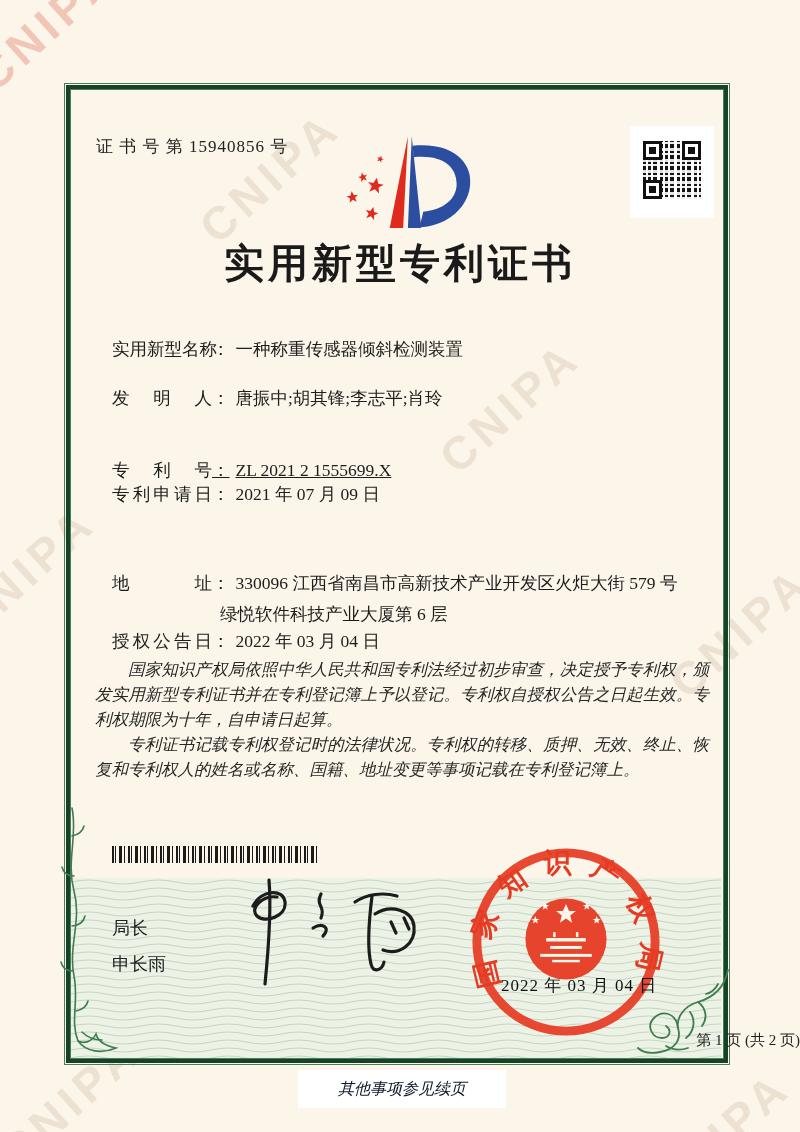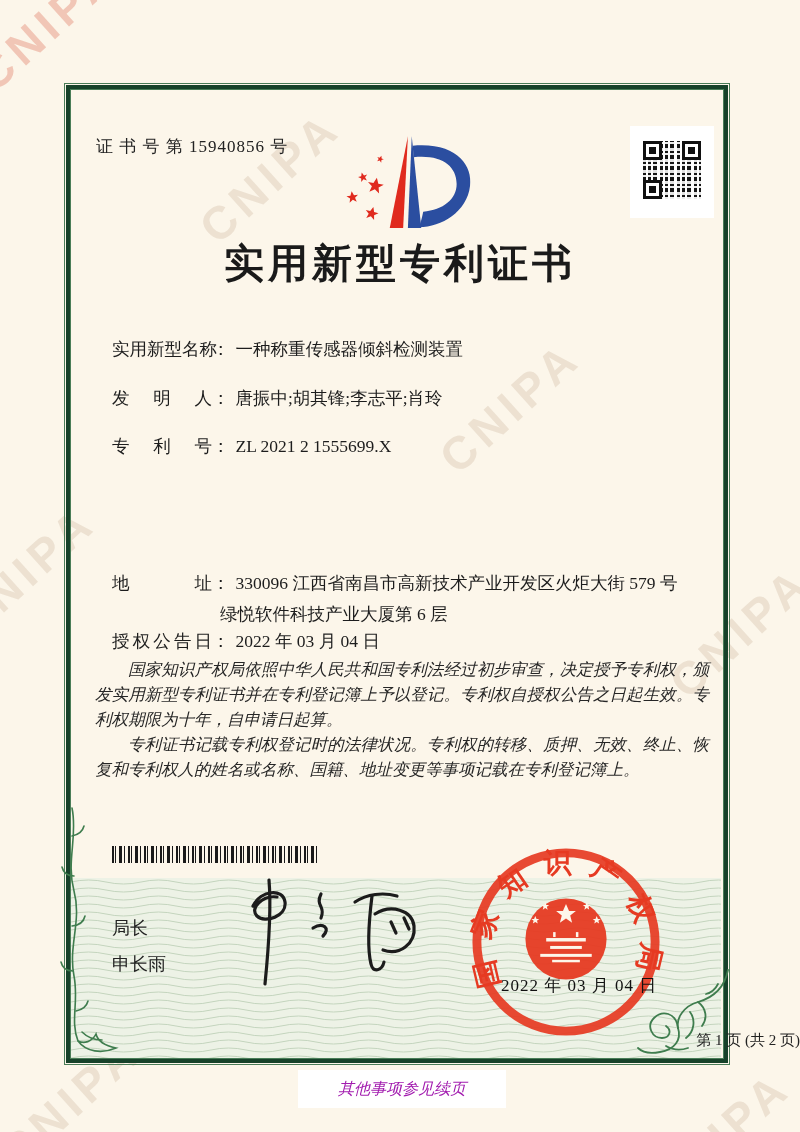--- a/index.html
+++ b/index.html
@@ -49,21 +49,21 @@
   .signername{position:absolute;left:112px;top:952px;font-size:18px;
         font-family:"Liberation Sans","DejaVu Sans",sans-serif;color:#222;}
   .sig{position:absolute;left:225px;top:872px;}
   
   .seal{position:absolute;left:467px;top:843px;}
   .sealdate{position:absolute;left:501px;top:974px;font-size:17px;color:#111;
             letter-spacing:1px;white-space:nowrap;}
   
   .pagefoot{position:absolute;left:0;right:0;top:1031px;text-align:right;font-size:15px;color:#222;}
   .notepatch{position:absolute;left:298px;top:1070px;width:208px;height:38px;background:#fff;}
-  .note{width:100%;text-align:center;line-height:38px;font-size:16px;font-style:italic;color:#a21caf;}
+  .note{width:100%;text-align:center;line-height:38px;font-size:16px;font-style:italic;color:#0f172a;}
   .orn{position:absolute;}
 </style>
 </head>
 <body>
 
 <div class="page">
 
   <div class="wm red" style="left:-38px;top:-2px;">CNIPA</div>
   <div class="wm" style="left:185px;top:150px;">CNIPA</div>
   <div class="wm" style="left:425px;top:380px;">CNIPA</div>
@@ -144,22 +144,25 @@
   </div>
 
   <div class="title">实用新型专利证书</div>
 
   <div class="frow" style="top:337px;font-family:Liberation Mono, monospace;">
     <span class="flabel">实用新型名称</span><span>：</span><span class="fval">一种称重传感器倾斜检测装置</span>
   </div>
   <div class="frow" style="top:386px;">
     <span class="flabel">发明人</span><span>：</span><span class="fval">唐振中;胡其锋;李志平;肖玲</span>
   </div>
-  <div class="frow" style="top:434px;">
+  <div class="frow" style="top:458px;text-decoration:underline;">
     <span class="flabel">专利号</span><span>：</span><span class="fval">ZL 2021 2 1555699.X</span>
+  </div>
+  <div class="frow" style="top:482px;">
+    <span class="flabel">专利申请日</span><span>：</span><span class="fval">2021 年 07 月 09 日</span>
   </div>
   <div class="frow" style="top:571px;">
     <span class="flabel">地址</span><span>：</span><span class="fval">330096 江西省南昌市高新技术产业开发区火炬大街 579 号</span>
     <div class="addr2">绿悦软件科技产业大厦第 6 层</div>
   </div>
   <div class="frow" style="top:629px;left:95px;width:630px;">
     <span style="margin-left:17px;">
       <span class="flabel">授权公告日</span><span>：</span><span class="fval">2022 年 03 月 04 日</span>
     </span>
   </div>

